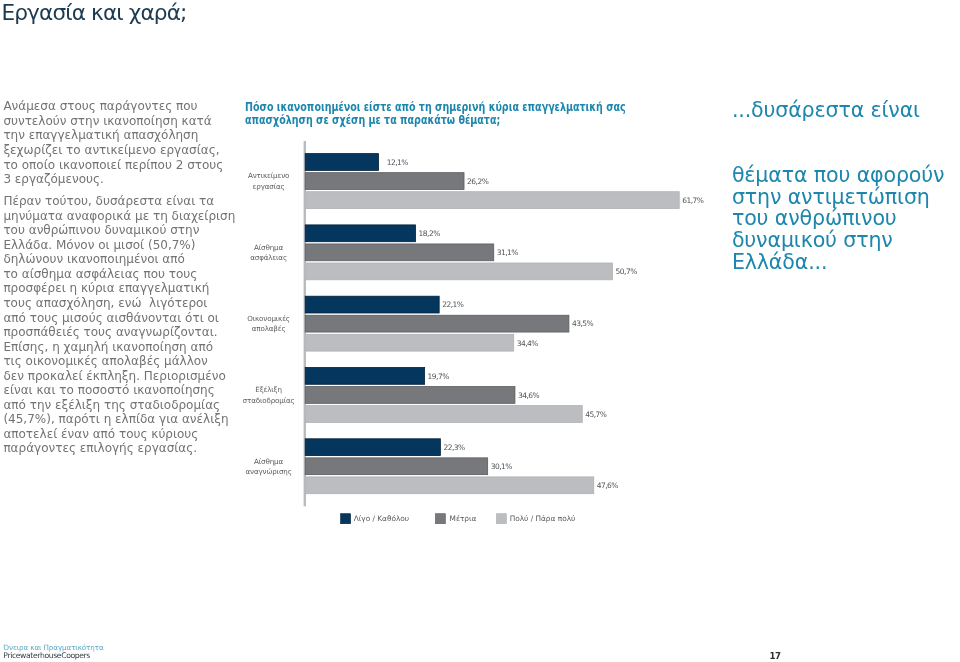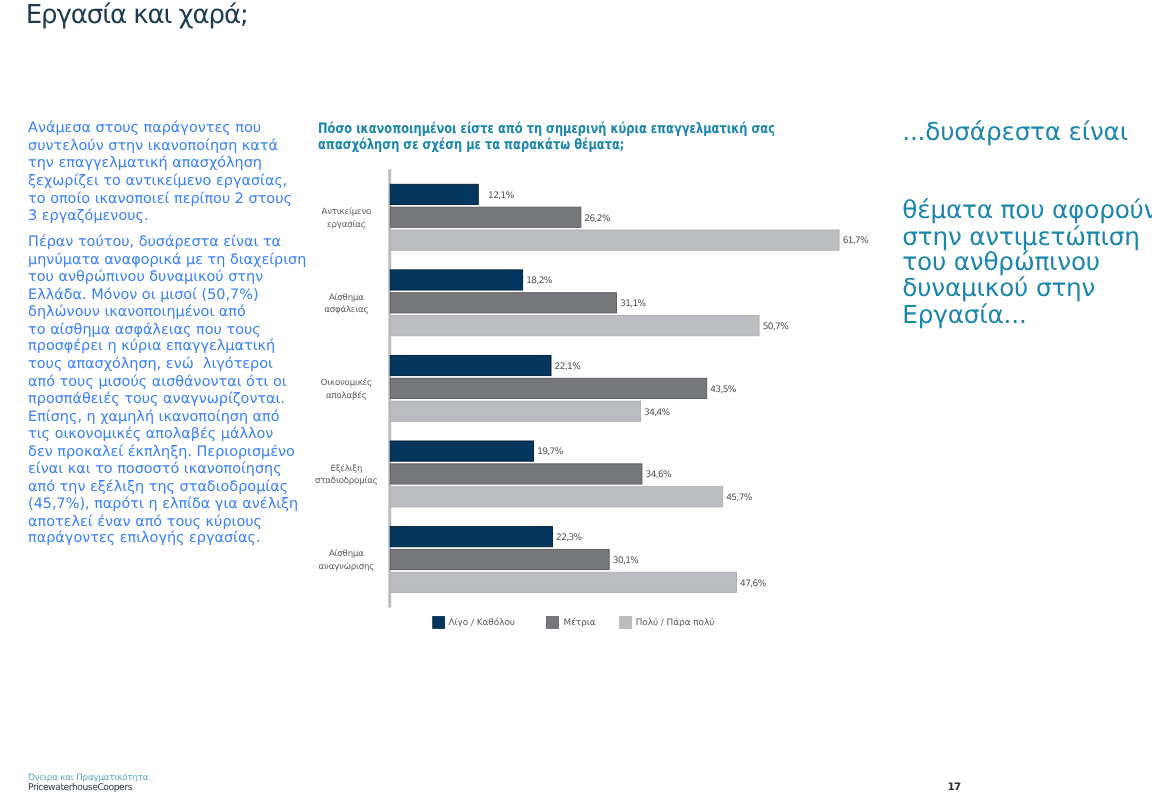--- a/index.html
+++ b/index.html
@@ -2,33 +2,33 @@
 <html lang="el"><head>
 <meta charset="utf-8">
 <title>Εργασία και χαρά;</title>
 <style>
   html,body{margin:0;padding:0;}
   body{
     width:960px;height:662px;position:relative;overflow:hidden;
     background:#ffffff;
     font-family:"DejaVu Sans", sans-serif;
   }
-  .slide{position:absolute;left:0;top:0;width:782px;height:662px;transform:translateZ(0);margin-left:20px;}
+  .slide{position:absolute;left:0;top:0;width:782px;height:662px;transform:translateZ(0);}
 
   
   #slide-title{
     position:absolute;left:1.4px;top:0.8px;
     font-size:21.7px;line-height:24px;letter-spacing:-0.9px;color:#1d3b50;
     white-space:nowrap;
   }
 
   
   #left-col{
     position:absolute;left:3.4px;top:99.4px;width:250px;
-    font-size:12px;line-height:14.54px;color:#3b82f6;white-space:pre-wrap;
+    font-size:12px;line-height:14.54px;color:#737373;white-space:pre-wrap;
   }
   #left-col p{margin:0;}
   #left-col p + p{margin-top:7.46px;}
 
   
   #chart-title{
     position:absolute;left:245.3px;top:100.75px;width:530px;
     font-size:12px;line-height:13.7px;font-weight:bold;
     color:#1c86ad;
     transform-origin:0 0;transform:scaleX(0.7938);
@@ -102,18 +102,18 @@
       <g>
         <rect x="435.4" y="513.7" width="10" height="10" fill="#77787b" stroke="#5c5d60" stroke-width="0.6"></rect>
         <text x="449.6" y="521" font-family="DejaVu Sans, sans-serif" font-size="7.4" letter-spacing="-0.02" fill="#55585b">Μέτρια</text>
       </g>
       <g>
         <rect x="496.4" y="513.7" width="10" height="10" fill="#bcbdc0" stroke="#b0b1b4" stroke-width="0.6"></rect>
         <text x="509.7" y="521" font-family="DejaVu Sans, sans-serif" font-size="7.4" letter-spacing="-0.02" fill="#55585b">Πολύ / Πάρα πολύ</text>
       </g>
     </svg>
 
-  <div id="right-quote"><span>...δυσάρεστα είναι</span><br><br><br><span>θέματα που αφορούν</span><br><span>στην αντιμετώπιση</span><br><span>του ανθρώπινου</span><br><span>δυναμικού στην</span><br><span>Εργασία...</span></div>
+  <div id="right-quote"><span>...δυσάρεστα είναι</span><br><br><br><span>θέματα που αφορούν</span><br><span>στην αντιμετώπιση</span><br><span>του ανθρώπινου</span><br><span>δυναμικού στην</span><br><span>Ελλάδα...</span></div>
 
   <div id="footer-line1">Όνειρα και Πραγματικότητα</div>
   <div id="footer-line2">PricewaterhouseCoopers</div>
   <div id="page-number">17</div>
 </div>
 
 </body></html>

